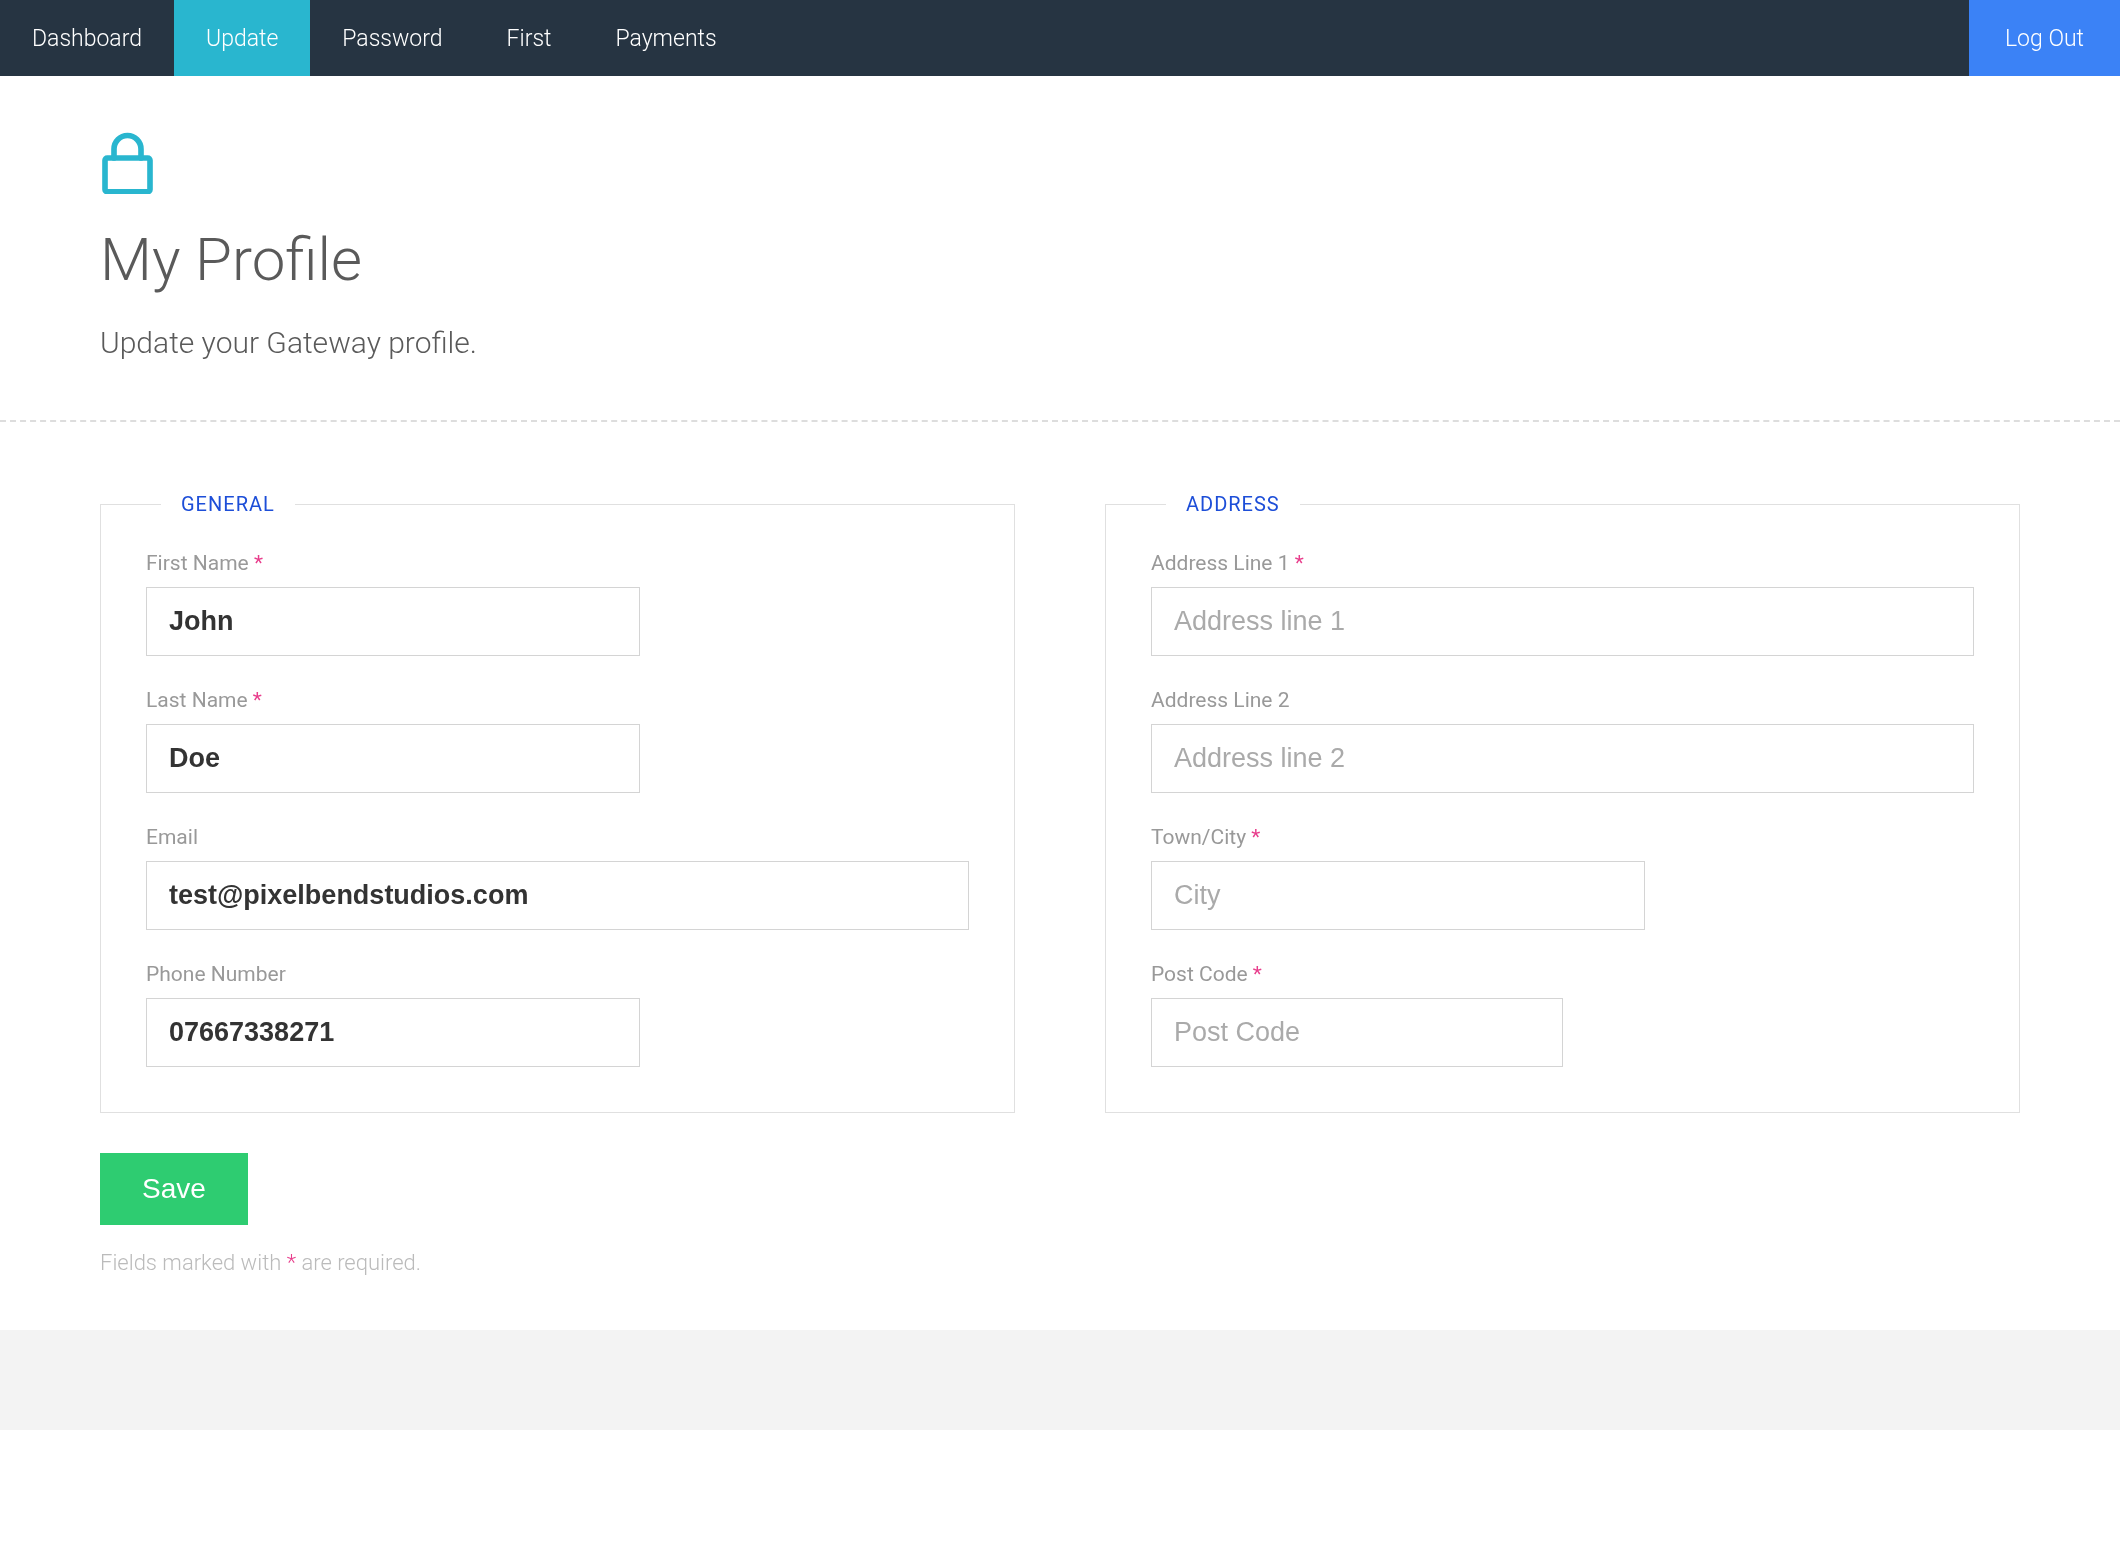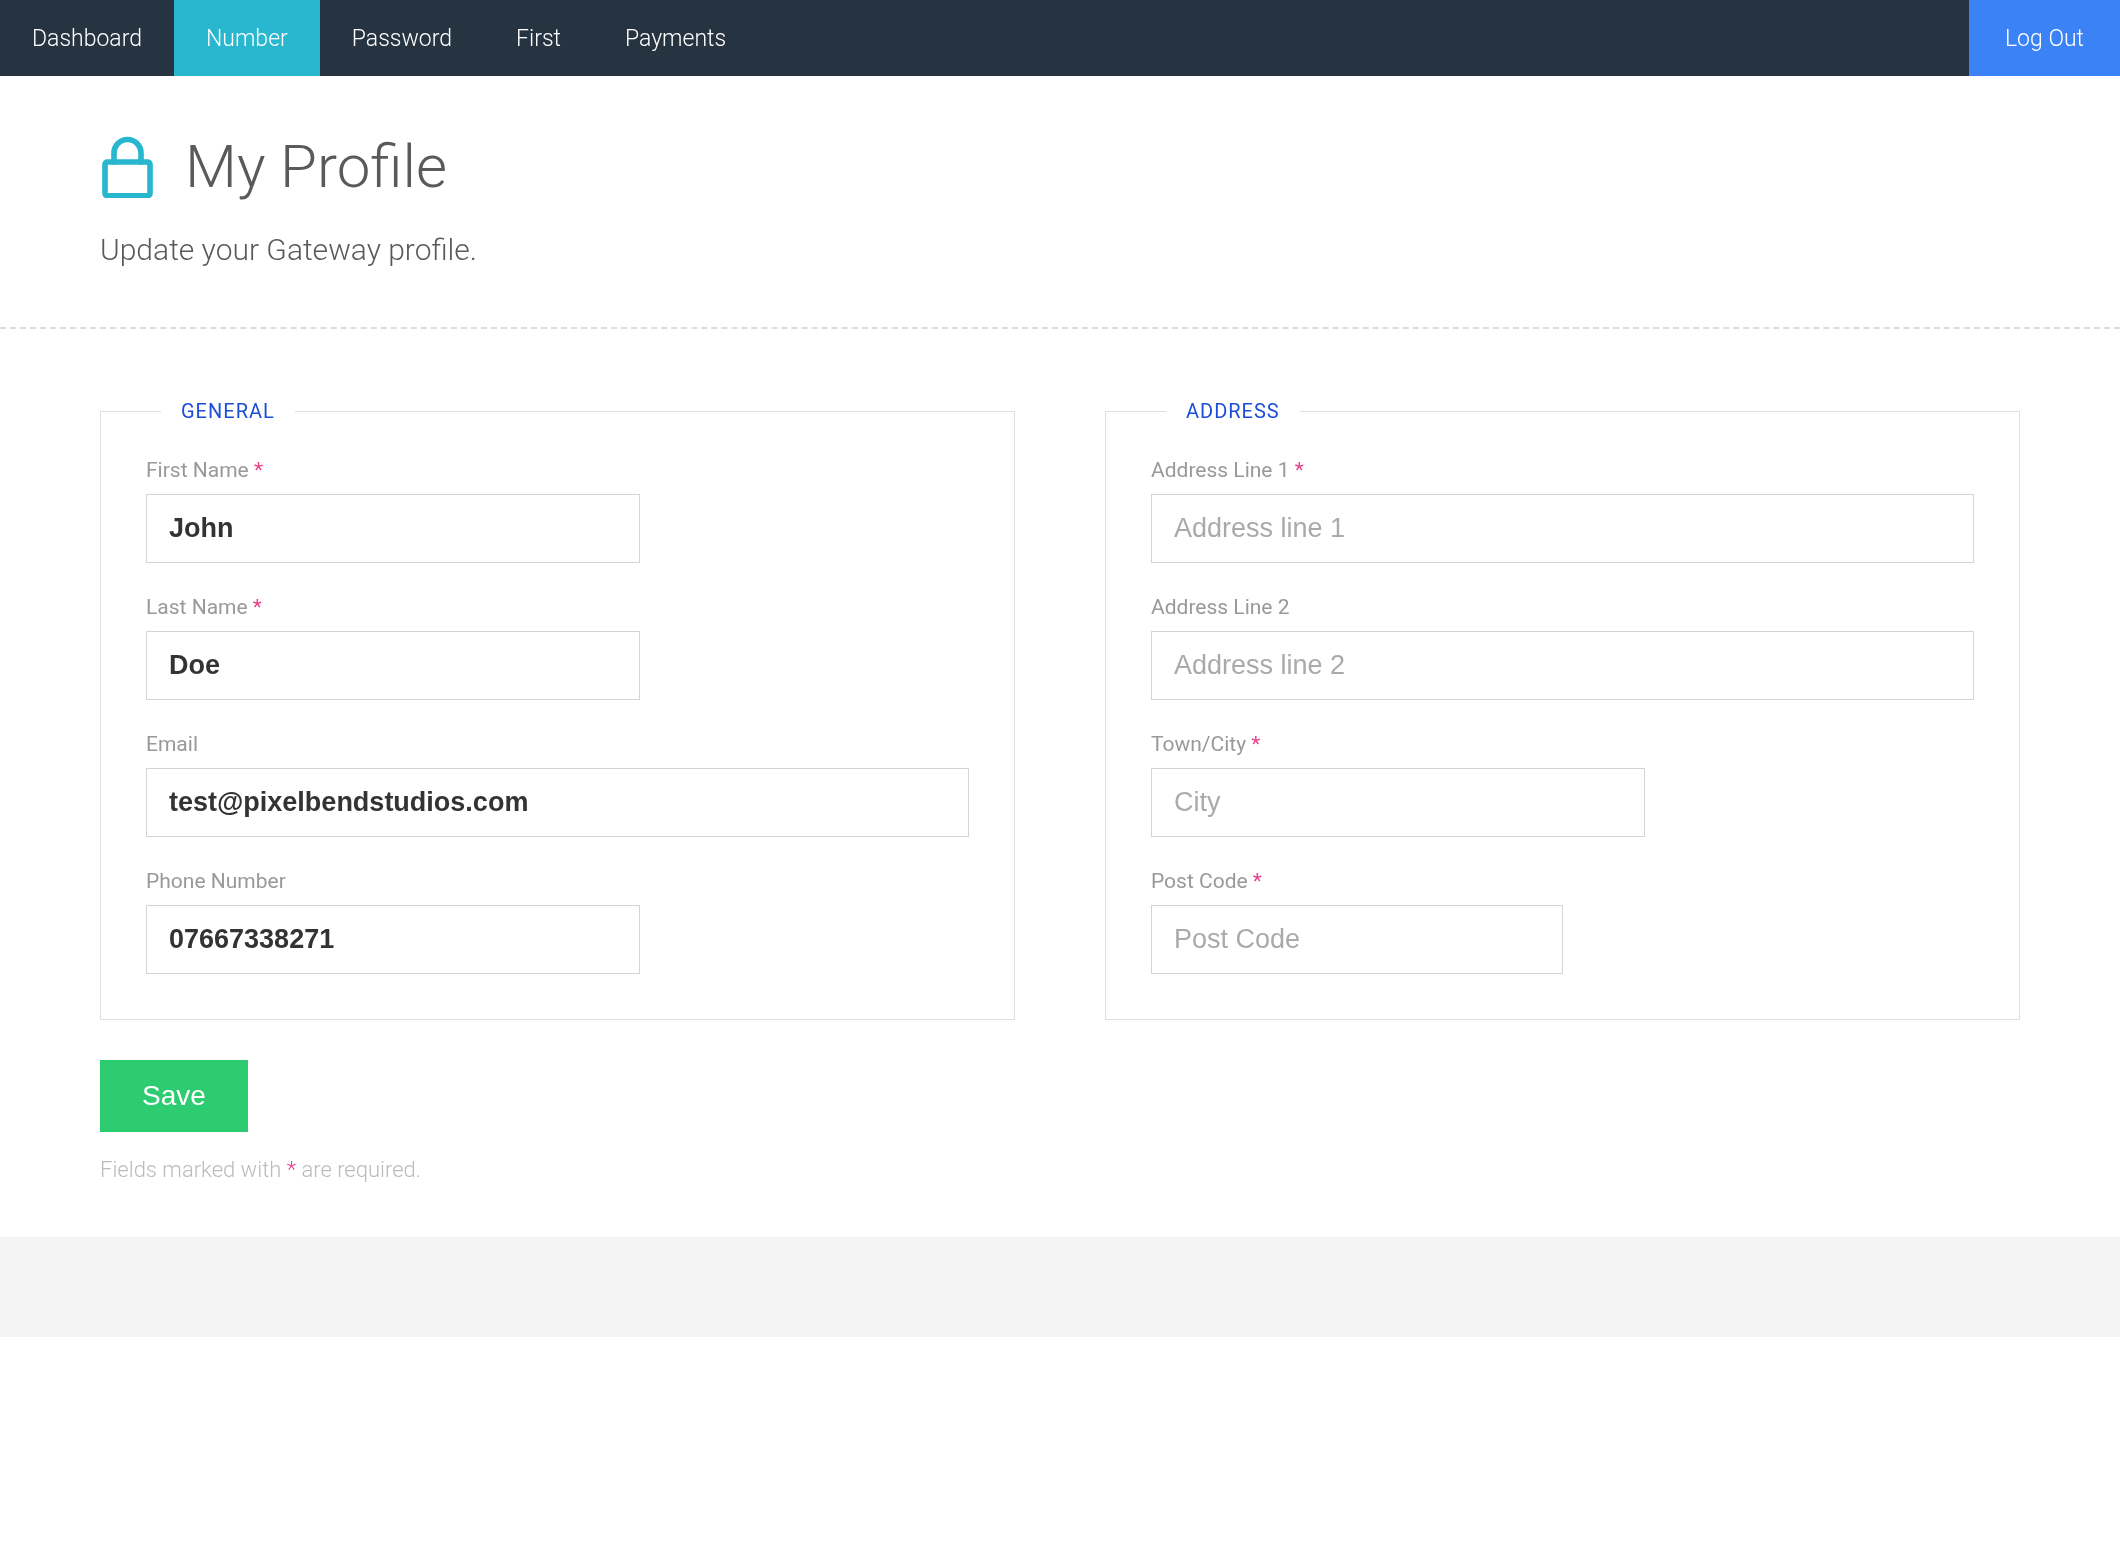--- a/index.html
+++ b/index.html
@@ -39,22 +39,22 @@
       font-size: 23px;
       font-weight: 300;
       padding: 0 36px;
       display: flex;
       align-items: center;
       cursor: pointer;
     }
     .page-header {
       padding: 55px 100px 30px 100px;
       display: flex;
-      align-items: center;
       gap: 30px;
+      flex-direction: column;
     }
     .lock-icon {
       color: #29b6cf;
       width: 55px;
       height: 63px;
     }
     .page-title {
       font-size: 60px;
       font-weight: 300;
       color: #5a5a5a;
@@ -144,21 +144,21 @@
     .footer-space {
       background: #f3f3f3;
       height: 100px;
     }
   </style>
 </head>
 <body>
 
 <nav class="navbar">
   <div class="nav-item">Dashboard</div>
-  <div class="nav-item active">Number</div>
+  <div class="nav-item active">Update</div>
   <div class="nav-item">Password</div>
   <div class="nav-item">First</div>
   <div class="nav-item">Payments</div>
   <div class="nav-spacer"></div>
   <div class="nav-logout">Log Out</div>
 </nav>
 
 <div class="page-header">
   <svg class="lock-icon" viewBox="0 0 24 28" fill="none" stroke="currentColor" stroke-width="2.5">
     <rect x="2" y="12" width="20" height="15" rx="1"></rect>

